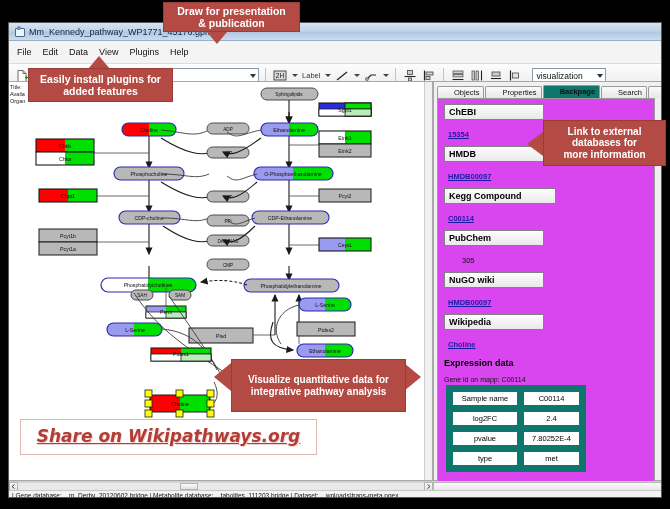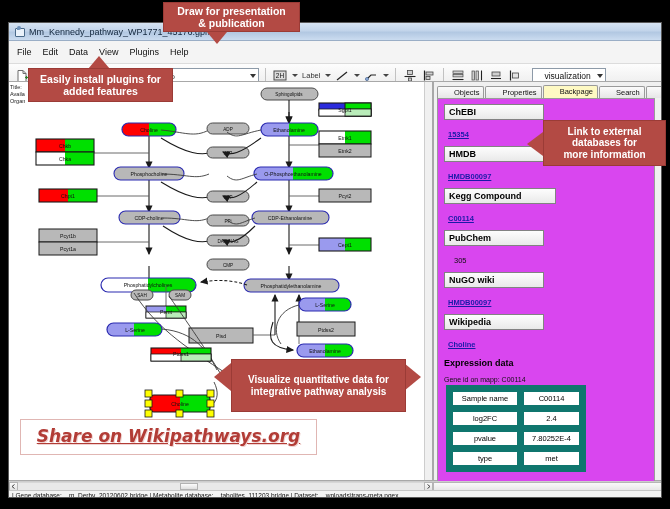--- a/index.html
+++ b/index.html
@@ -118,21 +118,21 @@
     font-size: 8.5px; color: #222; margin-left: 3px; margin-right: 2px;
     white-space: nowrap;
   }
   .combo {
     height: 15px;
     border: 1px solid #8d9aa8;
     background: #fff;
     display: inline-flex; align-items: center;
     font-size: 8.5px;
     color: #111;
-    padding-left: 11px;
+    padding-left: 3px;
     position: relative;
     flex: 0 0 auto;
     text-align: center;
   }
   .combo .combo-text { white-space: nowrap; }
   .combo .combo-arrow {
     position: absolute; right: 2px; top: 50%;
     transform: translateY(-50%);
     width: 0; height: 0;
     border-left: 3px solid transparent;
@@ -199,22 +199,22 @@
     border: 1px solid #9a9a9a;
     border-bottom: none;
     background: linear-gradient(to bottom,#fbfbfb,#e6e6e6);
     padding: 1px 4px 1px 16px;
     margin-right: 1px;
     color: #111;
     white-space: nowrap;
     border-radius: 2px 2px 0 0;
   }
   #side-tabs .tab.active {
-    background: #fef9c3;
-    font-weight: normal;
+    background: #0f766e;
+    font-weight: bold;
     padding-bottom: 2px;
     position: relative;
     z-index: 2;
   }
   #backpage {
     position: absolute;
     left: 3px; top: 16px;
     width: 218px; height: 466px;
     background: #d946ef;
     border: 1px solid #9a9a9a;
@@ -236,21 +236,21 @@
     text-decoration: underline;
     display: inline-block;
     margin: 0 0 7px 4px;
     font-weight: bold;
     cursor: pointer;
   }
   .bp-value {
     font-size: 7.5px;
     color: #111;
     display: inline-block;
-    margin: 0 0 7px 10px;
+    margin: 0 0 7px 18px;
   }
   .bp-section-title {
     font-size: 9px; font-weight: bold; color: #000;
     margin: 2px 0 8px 0;
   }
   .bp-geneid {
     font-size: 7px; color: #111;
     margin-bottom: 2px;
   }
   table.bp-table {

